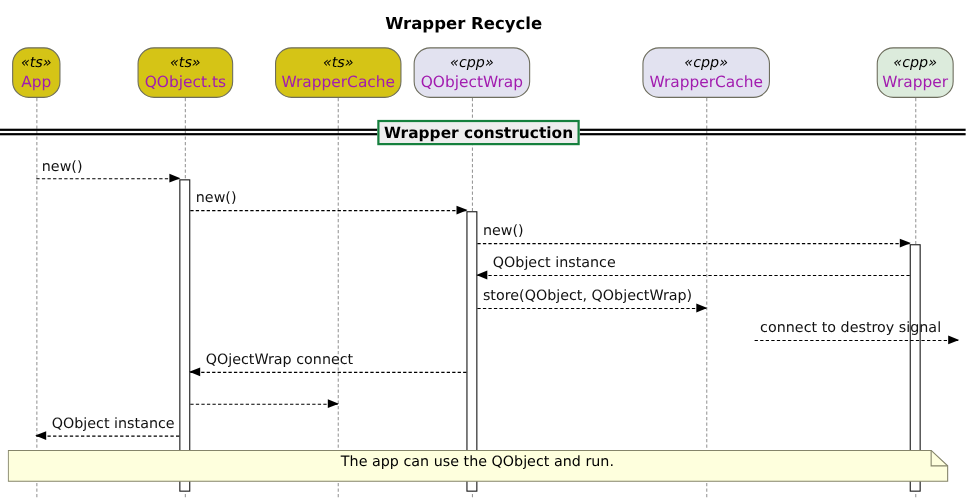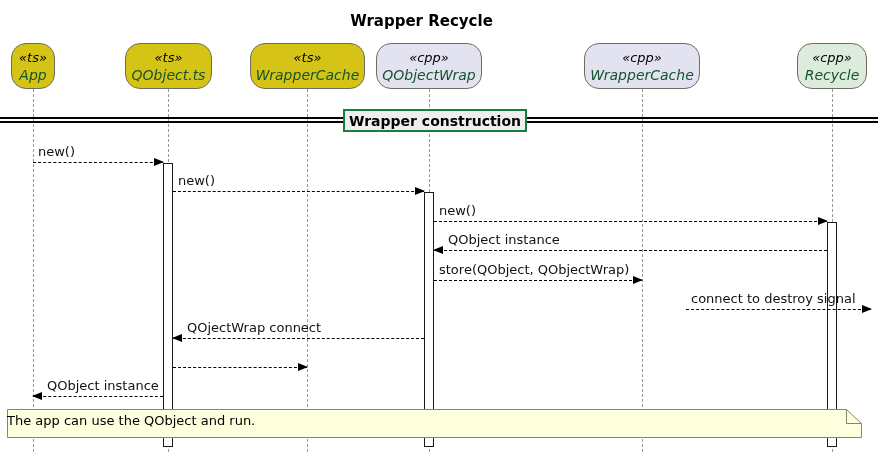--- a/index.html
+++ b/index.html
@@ -8,21 +8,21 @@
 
   .title { position:absolute; top:12px; left:0; width:843px; text-align:center;
            font-weight:bold; font-size:15px; color:#000; }
 
   .lifeline { position:absolute; width:0; border-left:1px dashed #999; z-index:1; }
 
   .participant { position:absolute; top:43px; height:46px; box-sizing:border-box;
                  border:1px solid #6e6e5e; border-radius:15px; z-index:3;
                  display:flex; flex-direction:column; align-items:center; justify-content:center; }
   .participant .stereo { font-style:italic; font-size:13px; color:#000; line-height:17px; }
-  .participant .pname  { font-size:14px; color:#14532d; line-height:18px;font-style:italic; }
+  .participant .pname  { font-size:14px; color:#a21caf; line-height:18px; }
 
   .divider-line { position:absolute; left:0; width:878px; height:2px; background:#000; z-index:2; }
   .divider-box  { position:absolute; left:343px; top:109px; width:184px; height:23px;
                   box-sizing:border-box; border:2px solid #15803d; z-index:4;
                   display:flex; align-items:center; justify-content:center;
                   font-weight:bold; font-size:14px; color:#000; }
 
   .activation { position:absolute; width:10px; box-sizing:border-box; background:#fff;
                 border:1px solid #181818; z-index:2; }
 
@@ -34,21 +34,21 @@
   .arrow-right { position:absolute; right:-1px; top:13px; width:0; height:0;
                  border-top:4.5px solid transparent; border-bottom:4.5px solid transparent;
                  border-left:10px solid #000; }
   .arrow-left  { position:absolute; left:-1px; top:13px; width:0; height:0;
                  border-top:4.5px solid transparent; border-bottom:4.5px solid transparent;
                  border-right:10px solid #000; }
   .pad-r { padding-left:5px; }
   .pad-l { padding-left:14px; }
 
   .note-svg { position:absolute; left:7px; top:409px; z-index:5; }
-  .note-text { position:absolute; left:7px; top:413px; width:854px; 
+  .note-text { position:absolute; left:7px; top:413px; width:854px; text-align:center;
                font-size:13px; color:#000; z-index:6; }
 </style>
 </head>
 <body>
 
 <div id="diagram">
 
   <div class="title">Wrapper Recycle</div>
 
   <div class="lifeline" style="left:33px;  top:89px; height:363px;"></div>
@@ -73,21 +73,21 @@
   <div class="participant" style="left: 376px; width: 106px; background-color: rgb(226, 226, 240);">
     <div class="stereo">«cpp»</div>
     <div class="pname">QObjectWrap</div>
   </div>
   <div class="participant" style="left: 584px; width: 116px; background-color: rgb(226, 226, 240);">
     <div class="stereo">«cpp»</div>
     <div class="pname">WrapperCache</div>
   </div>
   <div class="participant" style="left: 797px; width: 70px; background-color: rgb(220, 235, 220);">
     <div class="stereo">«cpp»</div>
-    <div class="pname">Recycle</div>
+    <div class="pname">Wrapper</div>
   </div>
 
   <div class="divider-line" style="top:117px;"></div>
   <div class="divider-line" style="top:121px;"></div>
   <div class="divider-box" style="background-color: rgb(238, 238, 238);">
     <span>Wrapper construction</span>
   </div>
 
   <div class="activation" style="left:163px; top:163px; height:284px;"></div>
   <div class="activation" style="left:424px; top:192px; height:255px;"></div>

